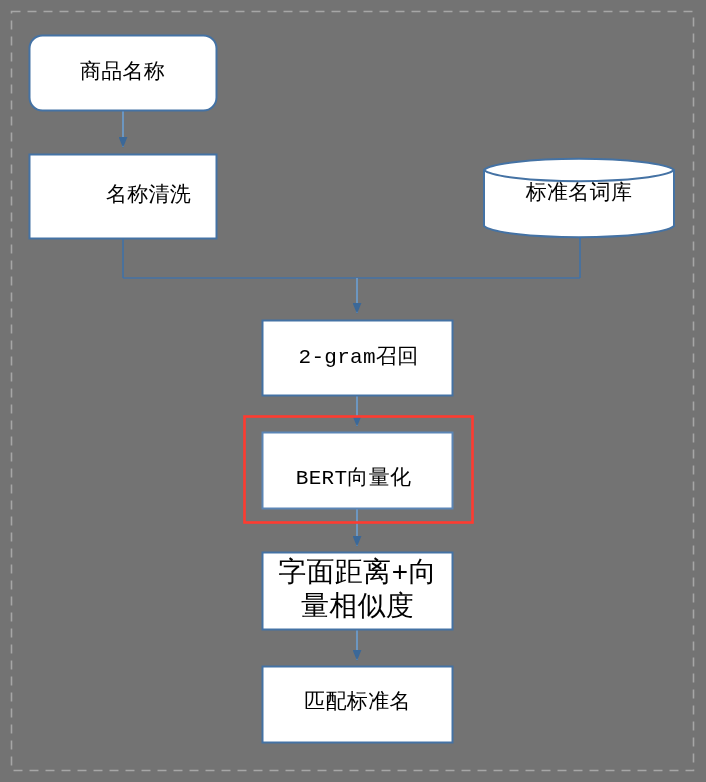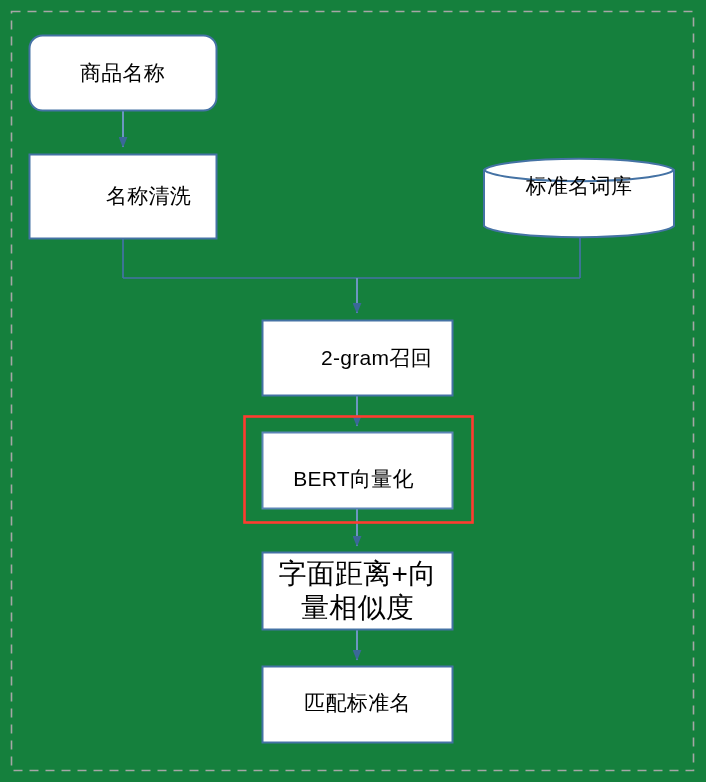--- a/index.html
+++ b/index.html
@@ -8,22 +8,23 @@
     padding: 0;
     background: #ffffff;
   }
   body {
     font-family: "Liberation Sans", "DejaVu Sans", sans-serif;
   }
   #canvas {
     position: relative;
     width: 706px;
     height: 782px;
-    background: #15803d;
+    background: #737373;
     overflow: hidden;
+    font-family: Liberation Mono, monospace;
   }
   #flow-svg {
     position: absolute;
     left: 0;
     top: 0;
     width: 706px;
     height: 782px;
   }
   .node-label {
     position: absolute;
@@ -94,23 +95,23 @@
 
     <rect x="262.5" y="552.5" width="190" height="77" fill="#FFFFFF" stroke="#4472A4" stroke-width="2"></rect>
 
     <rect x="262.5" y="666.5" width="190" height="76" fill="#FFFFFF" stroke="#4472A4" stroke-width="2"></rect>
   </svg>
 
   <div class="node-label" style="left:29px; top:35px; width:187px; height:76px;">商品名称</div>
 
   <div class="node-label" style="left:29px; top:154px; width:187px; height:85px;margin-left:26px;">名称清洗</div>
 
-  <div class="node-label" style="left:483px; top:144px; width:192px; height:84px;">标准名词库</div>
+  <div class="node-label" style="left:483px; top:152px; width:192px; height:84px;">标准名词库</div>
 
-  <div class="node-label" style="left:280px; top:320px; width:193px; height:76px;">2-gram召回</div>
+  <div class="node-label" style="left:262px; top:320px; width:193px; height:76px;">2-gram召回</div>
 
   <div class="node-label" style="left:258px; top:432px; width:191px; height:95px;">BERT向量化</div>
 
   <div class="node-label label-tight" style="left:262px; top:552px; width:191px; height:78px;">字面距离+向
 量相似度</div>
 
   <div class="node-label" style="left:262px; top:666px; width:191px; height:75px;">匹配标准名</div>
 
 </div>
 

